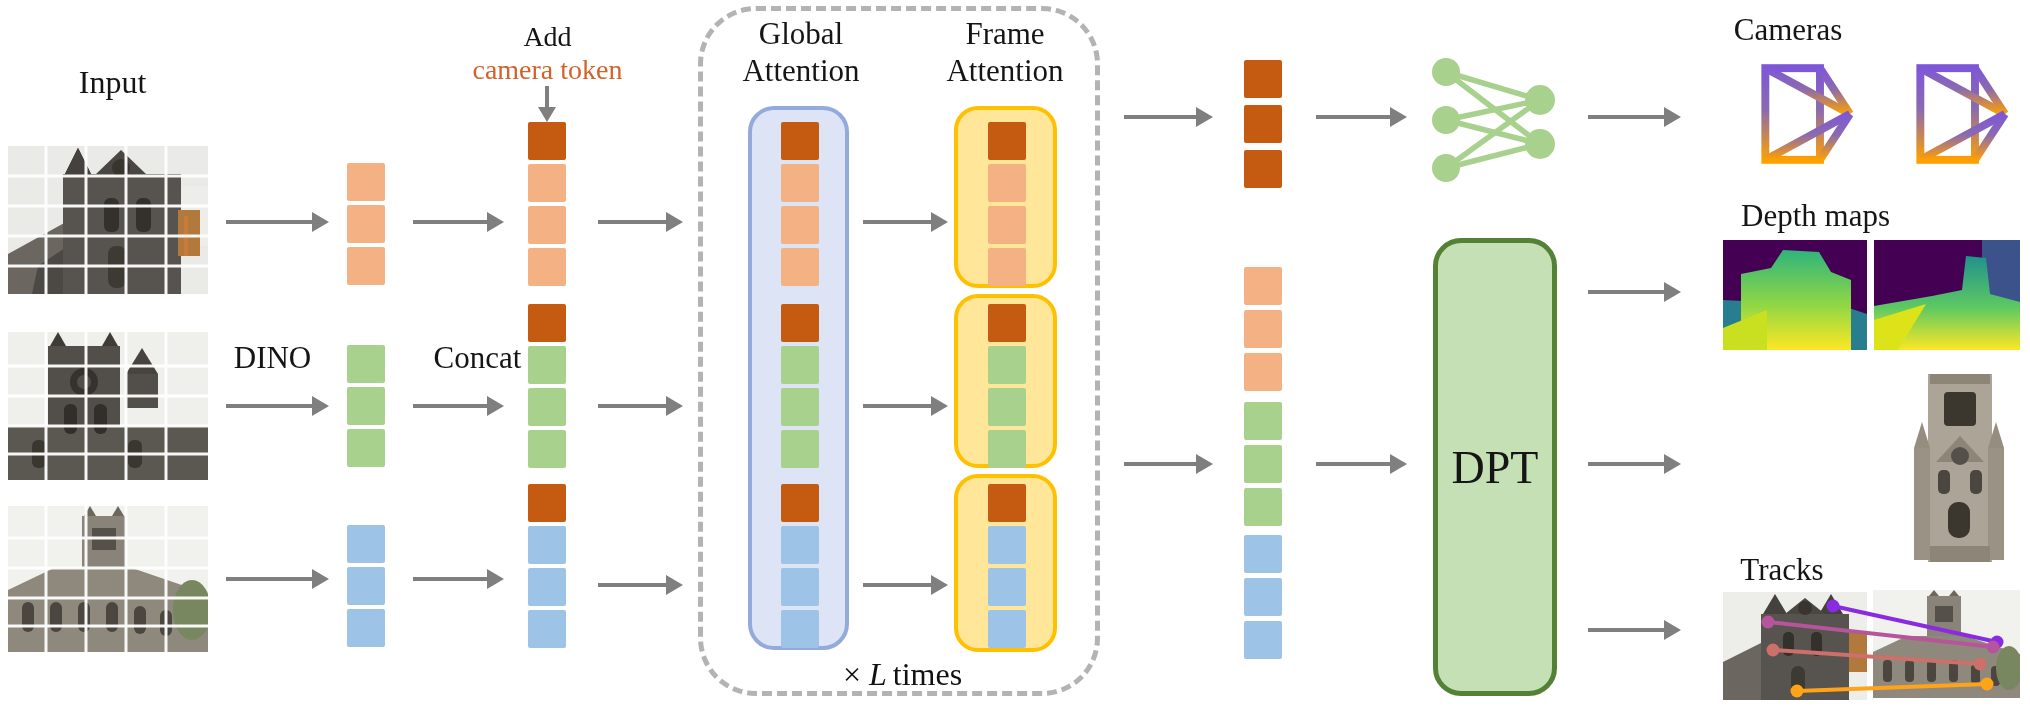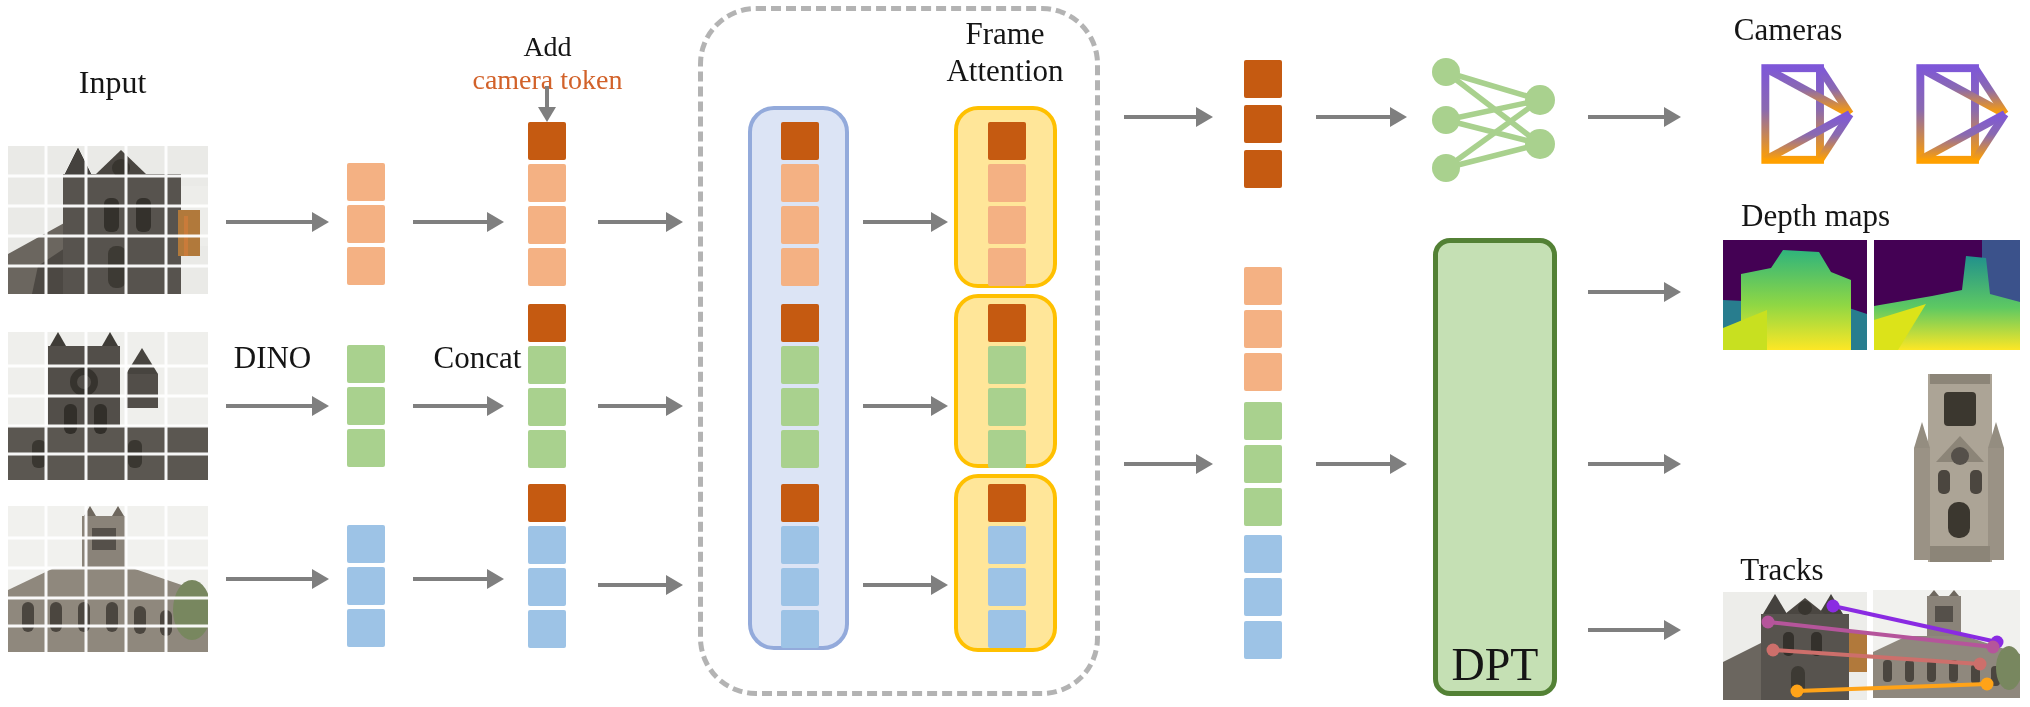--- a/index.html
+++ b/index.html
@@ -26,22 +26,22 @@
   
   .dashed-box{position:absolute;left:698px;top:6px;width:402px;height:690px;
     border:5px dashed var(--dashed-border);border-radius:58px;box-sizing:border-box;}
   .global-pill{position:absolute;left:748px;top:106px;width:101px;height:544px;
     background:var(--global-box-fill);border:4px solid var(--global-box-border);
     border-radius:26px;box-sizing:border-box;}
   .frame-pill{position:absolute;left:954px;width:103px;background:var(--frame-box-fill);
     border:4px solid var(--frame-box-border);border-radius:24px;box-sizing:border-box;}
 
   .dpt-box{position:absolute;left:1433px;top:238px;width:124px;height:458px;
-    background:var(--dpt-fill);border:5px solid var(--dpt-border);border-radius:17px;
-    box-sizing:border-box;display:flex;align-items:flex-end;justify-content:center;
+    background:var(--dpt-fill);border:5px solid var(--dpt-border);border-radius:28px;
+    box-sizing:border-box;display:flex;align-items:center;justify-content:center;
     font-size:46px;color:#151515;}
 
   .loop-lbl{position:absolute;left:800px;top:656px;width:205px;text-align:center;font-size:32px;}
   .loop-lbl i{font-style:italic;margin:0 6px 0 8px;}
 
   .img-frame{position:absolute;overflow:hidden;}
   .img-frame svg{display:block;}
 </style>
 </head>
 <body>
@@ -133,21 +133,21 @@
           <line x1="0" y1="62" x2="200" y2="62"></line>
         <line x1="0" y1="92" x2="200" y2="92"></line>
           <line x1="0" y1="120" x2="200" y2="120"></line>
       </g>
     </svg>
   </div>
 
   <div class="lbl" style="left:215px;top:340px;width:115px;">DINO</div>
   <div class="lbl" style="left:420px;top:340px;width:115px;">Concat</div>
 
-  <div class="lbl small" style="left:460px;top:30px;width:175px;">
+  <div class="lbl small" style="left:460px;top:20px;width:175px;">
     <div>Add</div>
     <div style="color:var(--camera-token-text);">camera token</div>
   </div>
   <div class="arr-down" style="left:545px;top:86px;height:22px;"></div>
 
   <div class="tok-col" style="left:347px;top:163px;">
       <div class="tok" style="background: rgb(244, 177, 131);"></div>
       <div class="tok" style="background: rgb(244, 177, 131);"></div>
       <div class="tok" style="background: rgb(244, 177, 131);"></div>
     </div>
@@ -176,20 +176,21 @@
     </div>
   <div class="tok-col" style="left:528px;top:484px;">
       <div class="tok" style="background: rgb(197, 90, 17);"></div>
       <div class="tok" style="background: rgb(157, 195, 230);"></div>
       <div class="tok" style="background: rgb(157, 195, 230);"></div>
       <div class="tok" style="background: rgb(157, 195, 230);"></div>
     </div>
 
   <div class="dashed-box"></div>
 
+  <div class="lbl" style="left:740px;top:16px;width:122px;">Global Attention</div>
   <div class="lbl" style="left:944px;top:16px;width:122px;text-align:center;">Frame Attention</div>
 
   <div class="global-pill"></div>
   <div class="tok-col" style="left:781px;top:122px;">
       <div class="tok" style="background: rgb(197, 90, 17);"></div>
       <div class="tok" style="background: rgb(244, 177, 131);"></div>
       <div class="tok" style="background: rgb(244, 177, 131);"></div>
       <div class="tok" style="background: rgb(244, 177, 131);"></div>
     </div>
   <div class="tok-col" style="left:781px;top:304px;">
@@ -220,20 +221,23 @@
       <div class="tok" style="background: rgb(169, 209, 142);"></div>
       <div class="tok" style="background: rgb(169, 209, 142);"></div>
     </div>
   <div class="tok-col" style="left:988px;top:484px;">
       <div class="tok" style="background: rgb(197, 90, 17);"></div>
       <div class="tok" style="background: rgb(157, 195, 230);"></div>
       <div class="tok" style="background: rgb(157, 195, 230);"></div>
       <div class="tok" style="background: rgb(157, 195, 230);"></div>
     </div>
 
+  <div class="loop-lbl">
+    <span>×</span><i>L</i><span>times</span>
+  </div>
 
   <div class="tok-col g7" style="left:1244px;top:60px;">
       <div class="tok" style="background: rgb(197, 90, 17);"></div>
       <div class="tok" style="background: rgb(197, 90, 17);"></div>
       <div class="tok" style="background: rgb(197, 90, 17);"></div>
     </div>
   <div class="tok-col g5" style="left:1244px;top:267px;">
       <div class="tok" style="background: rgb(244, 177, 131);"></div>
       <div class="tok" style="background: rgb(244, 177, 131);"></div>
       <div class="tok" style="background: rgb(244, 177, 131);"></div>

